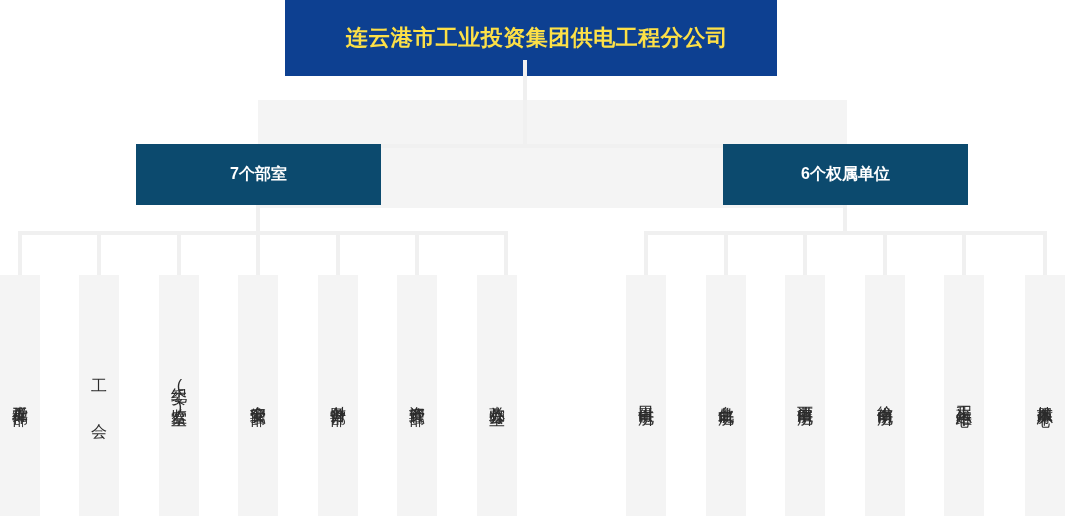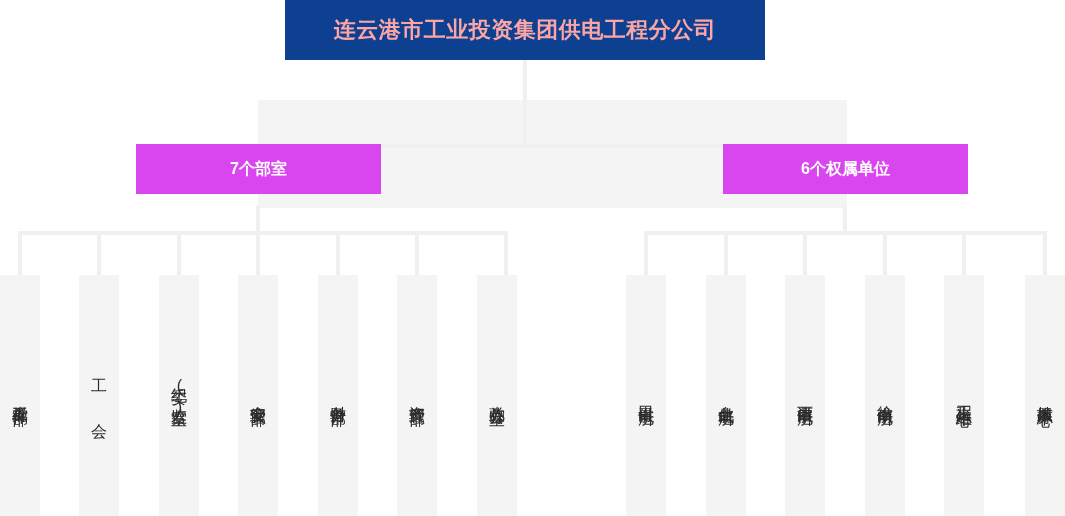--- a/index.html
+++ b/index.html
@@ -35,39 +35,40 @@
   }
   .line-v { width: 4px; }
   .line-h { height: 4px; }
 
   
   .node-root {
     position: absolute;
     left: 285px;
     top: 0px;
     width: 480px;
-    height: 60px;
+    height: 76px;
     background: #0d4091;
-    color: #fca5a5;
+    color: #fde047;
     display: flex;
     align-items: center;
     justify-content: center;
     font-size: 22px;
     font-weight: bold;
     letter-spacing: 0.5px;
     white-space: nowrap;
+    padding-left: 12px;
   }
 
   
   .node-l2 {
     position: absolute;
     top: 144px;
     width: 245px;
-    height: 50px;
-    background: #d946ef;
+    height: 61px;
+    background: #0c4a6e;
     color: #ffffff;
     display: flex;
     align-items: center;
     justify-content: center;
     font-size: 16px;
     font-weight: bold;
     white-space: nowrap;
   }
   .node-l2.left  { left: 136px; }
   .node-l2.right { left: 723px; text-align: center; }

